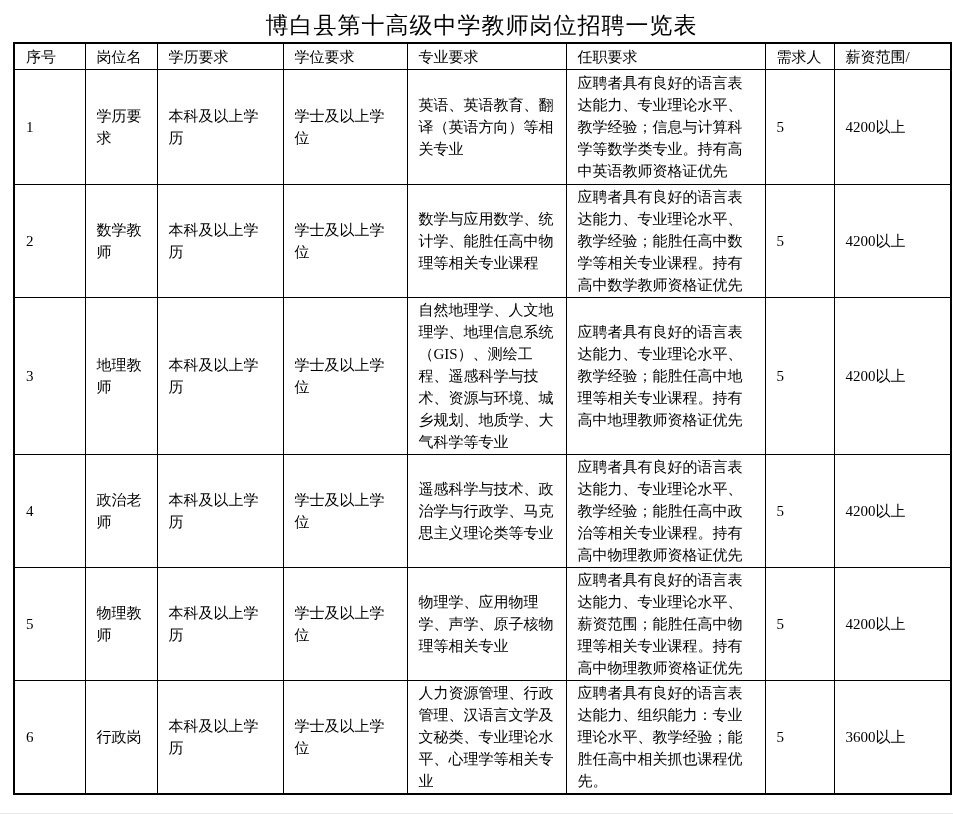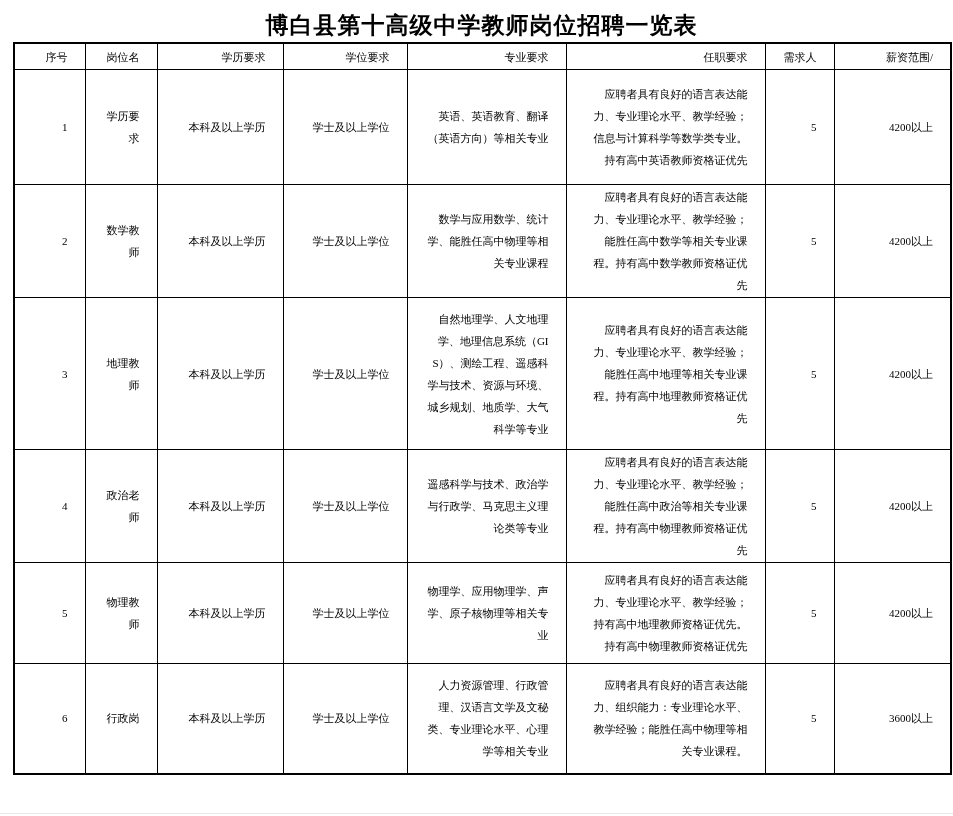--- a/index.html
+++ b/index.html
@@ -15,42 +15,42 @@
     color: #000000;
   }
   .doc-title {
     position: absolute;
     top: 10px;
     left: 13px;
     width: 937px;
     text-align: center;
     font-family: "Liberation Sans", sans-serif;
     font-size: 23px;
-    font-weight: bold;
+    font-weight: normal;
     letter-spacing: 1px;
     margin: 0;
     white-space: nowrap;
   }
   table.recruit {
     position: absolute;
     top: 42px;
     left: 13px;
     width: 937px;
     border-collapse: collapse;
     table-layout: fixed;
     border: 2px solid #000000;
   }
   table.recruit th,
   table.recruit td {
     border: 1px solid #000000;
-    text-align: right;
+    text-align: left;
     vertical-align: middle;
-    font-size: 11px;
+    font-size: 15px;
     line-height: 22px;
-    padding: 1px 17px;
+    padding: 1px 11px;
     overflow: hidden;
     word-break: break-all;
   }
   table.recruit th {
     font-weight: normal;
     height: 23px;
     white-space: nowrap;
   }
   tr.r1 { height: 115px; }
   tr.r2 { height: 111px; }
@@ -135,30 +135,30 @@
       <td>应聘者具有良好的语言表达能力、专业理论水平、教学经验；能胜任高中政治等相关专业课程。持有高中物理教师资格证优先</td>
       <td>5</td>
       <td>4200以上</td>
     </tr>
     <tr class="r5">
       <td>5</td>
       <td>物理教师</td>
       <td>本科及以上学历</td>
       <td>学士及以上学位</td>
       <td>物理学、应用物理学、声学、原子核物理等相关专业</td>
-      <td>应聘者具有良好的语言表达能力、专业理论水平、教学经验；持有高中地理教师资格证优先。持有高中物理教师资格证优先</td>
+      <td>应聘者具有良好的语言表达能力、专业理论水平、薪资范围；能胜任高中物理等相关专业课程。持有高中物理教师资格证优先</td>
       <td>5</td>
       <td>4200以上</td>
     </tr>
     <tr class="r6">
       <td>6</td>
       <td>行政岗</td>
       <td>本科及以上学历</td>
       <td>学士及以上学位</td>
       <td>人力资源管理、行政管理、汉语言文学及文秘类、专业理论水平、心理学等相关专业</td>
-      <td>应聘者具有良好的语言表达能力、组织能力：专业理论水平、教学经验；能胜任高中物理等相关专业课程。</td>
+      <td>应聘者具有良好的语言表达能力、组织能力：专业理论水平、教学经验；能胜任高中相关抓也课程优先。</td>
       <td>5</td>
       <td>3600以上</td>
     </tr>
   </tbody>
 </table>
 
 <div class="bottom-edge"></div>
 
 </body></html>

